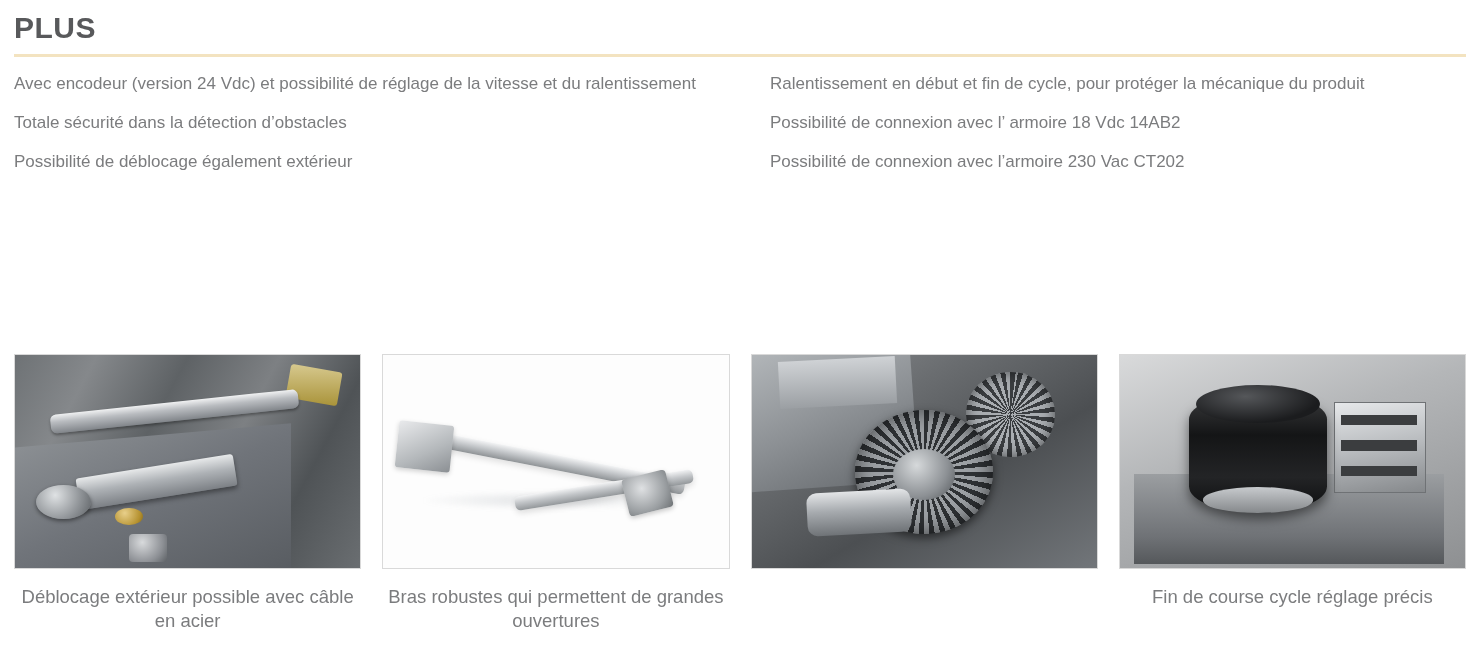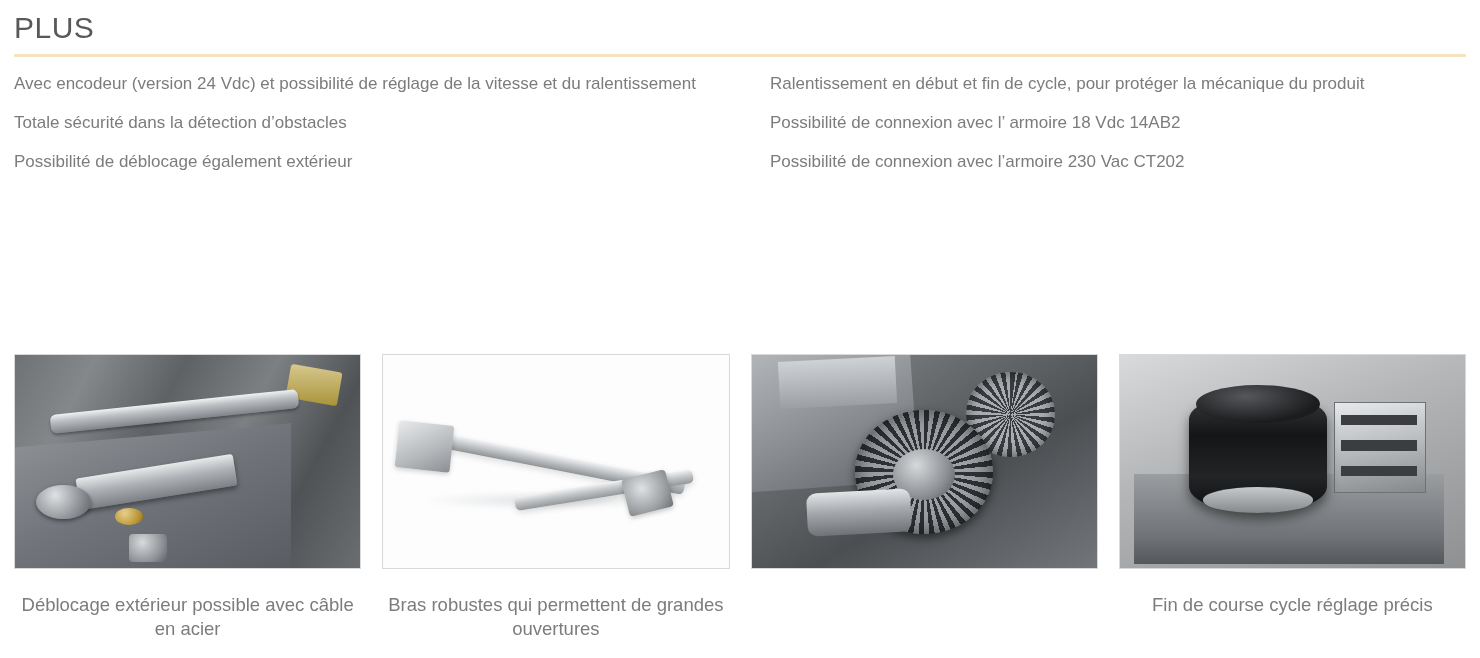--- a/index.html
+++ b/index.html
@@ -19,21 +19,21 @@
     position: relative;
     width: 1480px;
     height: 658px;
     box-sizing: border-box;
     padding: 0 14px;
   }
 
   
   .section-title {
     font-size: 30px;
-    font-weight: normal;
+    font-weight: bold;
     color: #58595b;
     letter-spacing: 0.5px;
     margin: 0;
     padding-top: 8px;
     line-height: 40px;
   }
   .title-rule {
     height: 3px;
     background: #f3e3c0;
     margin-top: 6px;
@@ -73,21 +73,21 @@
     min-width: 0;
   }
   .photo-frame {
     height: 213px;
     border: 1px solid #d9d9d9;
     background: #ffffff;
     overflow: hidden;
     position: relative;
   }
   .caption {
-    margin-top: 24px;
+    margin-top: 16px;
     text-align: center;
     font-size: 18.5px;
     line-height: 24px;
     color: #7b7c7e;
   }
 
   
   .photo-art { position: absolute; inset: 0; }
 
   

